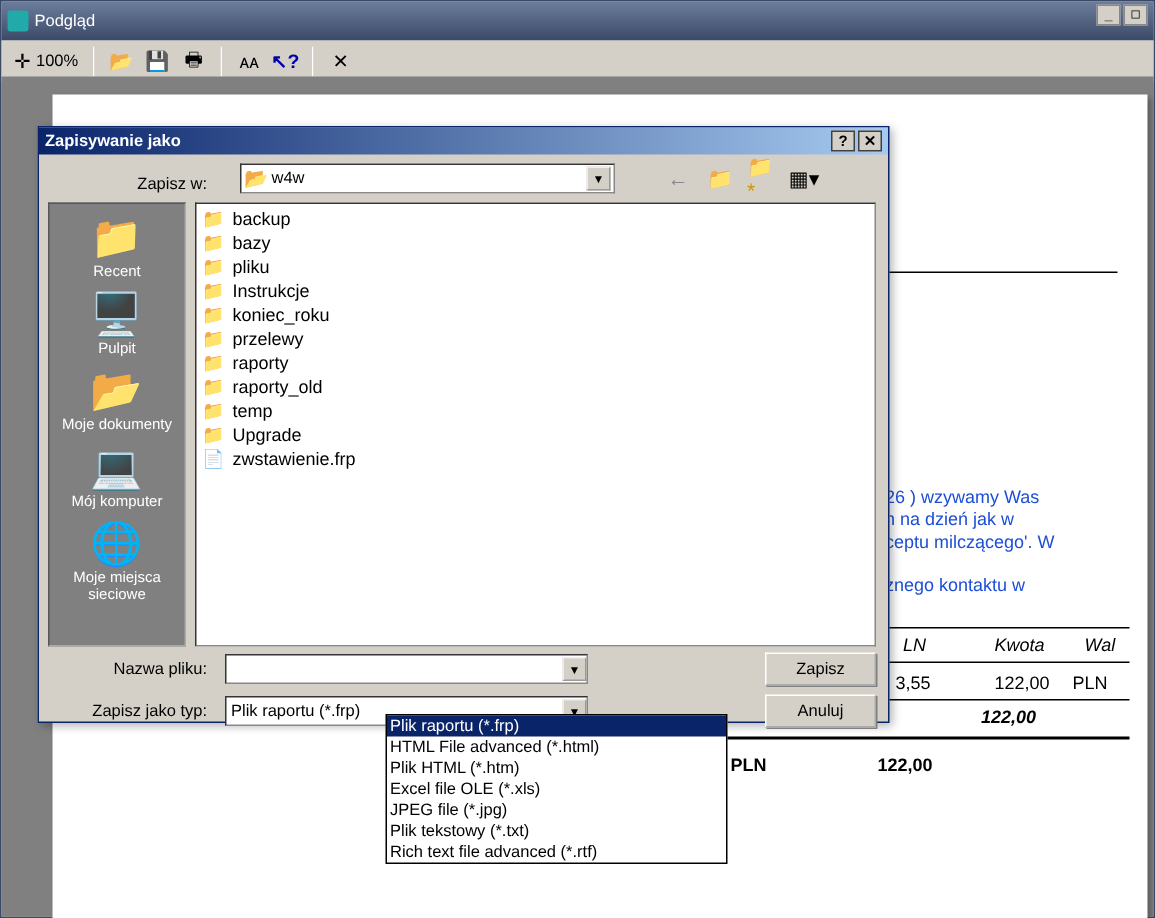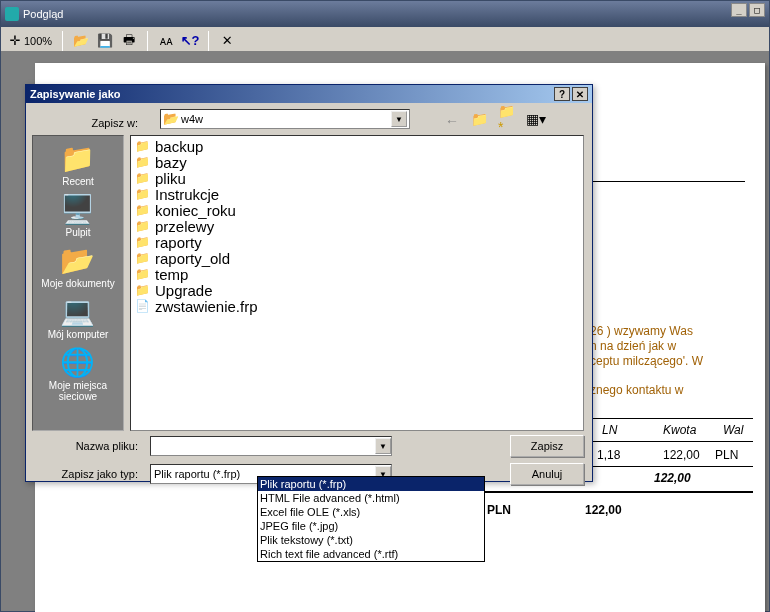--- a/index.html
+++ b/index.html
@@ -8,21 +8,21 @@
   .title-bar { height: 25px; background: linear-gradient(to bottom, #6c7c9c 0%, #3a4a66 100%); color: #fff; display: flex; align-items: center; padding: 13px 4px; }
   .title-bar .icon { width: 14px; height: 14px; margin-right: 4px; background: #2aa; border-radius: 2px; }
   .win-btns { position: absolute; top: 2px; right: 4px; display: flex; gap: 2px; }
   .win-btn { width: 16px; height: 14px; background: #d4d0c8; border: 1px solid #888; font-size: 9px; display: flex; align-items: center; justify-content: center; font-family: monospace; }
   .toolbar { height: 28px; background: #d4d0c8; border-bottom: 1px solid #999; display: flex; align-items: center; padding: 0 6px; gap: 8px; }
   .tb-item { display: flex; align-items: center; gap: 1px; }
   .tb-ico { width: 16px; height: 16px; display: flex; align-items: center; justify-content: center; font-size: 13px; }
   .sep { width: 1px; height: 20px; background: #999; border-right: 1px solid #fff; margin: 0 2px; }
   .doc-area { position: absolute; top: 50px; left: 0; right: 0; bottom: 0; background: #808080; padding: 12px 0 0 34px; }
   .page { background: #fff; width: 730px; height: 550px; position: relative; box-shadow: 2px 2px 4px rgba(0,0,0,0.3); }
-  .bg-text { position: absolute; font-size: 12px; color: #a16207; }
+  .bg-text { position: absolute; font-size: 12px; color: #1d4ed8; }
   .bg-hr { position: absolute; height: 1px; background: #000; }
   .bg-tbl { position: absolute; font-size: 12px; font-style: italic; }
   .bg-tbl.bold { font-weight: bold; }
 
   
   .dialog { position: absolute; top: 83px; left: 24px; width: 568px; height: 398px; background: #d4d0c8; border: 1px solid #0a246a; box-shadow: 2px 2px 6px rgba(0,0,0,0.3); }
   .dlg-title { height: 18px; background: linear-gradient(to right, #0a246a, #a6caf0); color: #fff; display: flex; align-items: center; padding: 0 4px; font-weight: bold; font-size: 11px; }
   .dlg-title-btns { position: absolute; right: 4px; top: 2px; display: flex; gap: 2px; }
   .dlg-btn-sm { width: 16px; height: 14px; background: #d4d0c8; border: 1px solid #404040; display: flex; align-items: center; justify-content: center; font-size: 10px; font-weight: bold; color: #000; font-family: Arial; }
 
@@ -37,21 +37,21 @@
 
   .dlg-body { display: flex; height: 296px; }
   .places { width: 92px; background: #808080; display: flex; flex-direction: column; align-items: center; padding: 6px 0; gap: 6px; border: 1px inset #aaa; margin-left: 6px; }
   .place { display: flex; flex-direction: column; align-items: center; color: #fff; gap: 2px; cursor: default; width: 80px; text-align: center; }
   .place .pico { width: 32px; height: 32px; font-size: 28px; display: flex; align-items: center; justify-content: center; }
   .place .plabel { font-size: 10px; line-height: 11px; }
 
   .file-list { flex: 1; background: #fff; border: 1px inset #888; margin: 0 8px 0 6px; overflow: auto; padding: 2px; }
   .f-row { display: flex; align-items: center; gap: 4px; height: 16px; padding: 0 2px; }
   .f-row .fico { width: 16px; height: 14px; font-size: 12px; }
-  .f-row .ftxt { font-size: 15px; }
+  .f-row .ftxt { font-size: 12px; }
 
   .dlg-bottom { padding: 4px 8px; }
   .dlg-brow { display: flex; align-items: center; gap: 6px; margin-bottom: 6px; }
   .txt-input { height: 20px; background: #fff; border: 1px inset #888; width: 242px; display: flex; align-items: center; }
   .txt-input .drop { width: 16px; height: 16px; background: #d4d0c8; border: 1px outset #eee; display: flex; align-items: center; justify-content: center; font-size: 8px; margin-left: auto; }
   .btn { width: 74px; height: 22px; background: #d4d0c8; border: 1px outset #fff; display: flex; align-items: center; justify-content: center; box-shadow: 1px 1px 0 #808080; }
 
   
   .dropdown { position: absolute; top: 475px; left: 256px; width: 228px; background: #fff; border: 1px solid #000; z-index: 100; }
   .dd-item { height: 14px; padding: 0 2px; font-size: 11px; display: flex; align-items: center; }
@@ -91,21 +91,21 @@
       <div class="bg-hr" style="top:118px;left:540px;width:170px"></div>
       <div class="bg-text" style="top:261px;left:555px">26 ) wzywamy Was</div>
       <div class="bg-text" style="top:276px;left:555px">n na dzień jak w</div>
       <div class="bg-text" style="top:291px;left:555px">ceptu milczącego'. W</div>
       <div class="bg-text" style="top:320px;left:555px">znego kontaktu w</div>
       <div class="bg-hr" style="top:355px;left:548px;width:170px"></div>
       <div class="bg-tbl" style="top:360px;left:567px">LN</div>
       <div class="bg-tbl" style="top:360px;left:628px">Kwota</div>
       <div class="bg-tbl" style="top:360px;left:688px">Wal</div>
       <div class="bg-hr" style="top:378px;left:548px;width:170px"></div>
-      <div class="bg-tbl" style="top:385px;left:562px;font-style:normal">1,18</div>
+      <div class="bg-tbl" style="top:385px;left:562px;font-style:normal">3,55</div>
       <div class="bg-tbl" style="top:385px;left:628px;font-style:normal">122,00</div>
       <div class="bg-tbl" style="top:385px;left:680px;font-style:normal">PLN</div>
       <div class="bg-hr" style="top:403px;left:548px;width:170px"></div>
       <div class="bg-tbl bold" style="top:408px;left:619px">122,00</div>
       <div class="bg-hr" style="top:428px;left:420px;width:298px;height:2px"></div>
       <div class="bg-tbl bold" style="top:440px;left:452px;font-style:normal">PLN</div>
       <div class="bg-tbl bold" style="top:440px;left:550px;font-style:normal">122,00</div>
     </div>
   </div>
 
@@ -226,18 +226,19 @@
         <div class="btn">
             <span>Anuluj</span>
           </div>
       </div>
     </div>
   </div>
 
   <div class="dropdown" id="dropdown">
       <div class="dd-item sel">Plik raportu (*.frp)</div>
       <div class="dd-item">HTML File advanced (*.html)</div>
+      <div class="dd-item">Plik HTML (*.htm)</div>
       <div class="dd-item">Excel file OLE (*.xls)</div>
       <div class="dd-item">JPEG file (*.jpg)</div>
       <div class="dd-item">Plik tekstowy (*.txt)</div>
       <div class="dd-item">Rich text file advanced (*.rtf)</div>
     </div>
 </div>
 
 </body></html>

